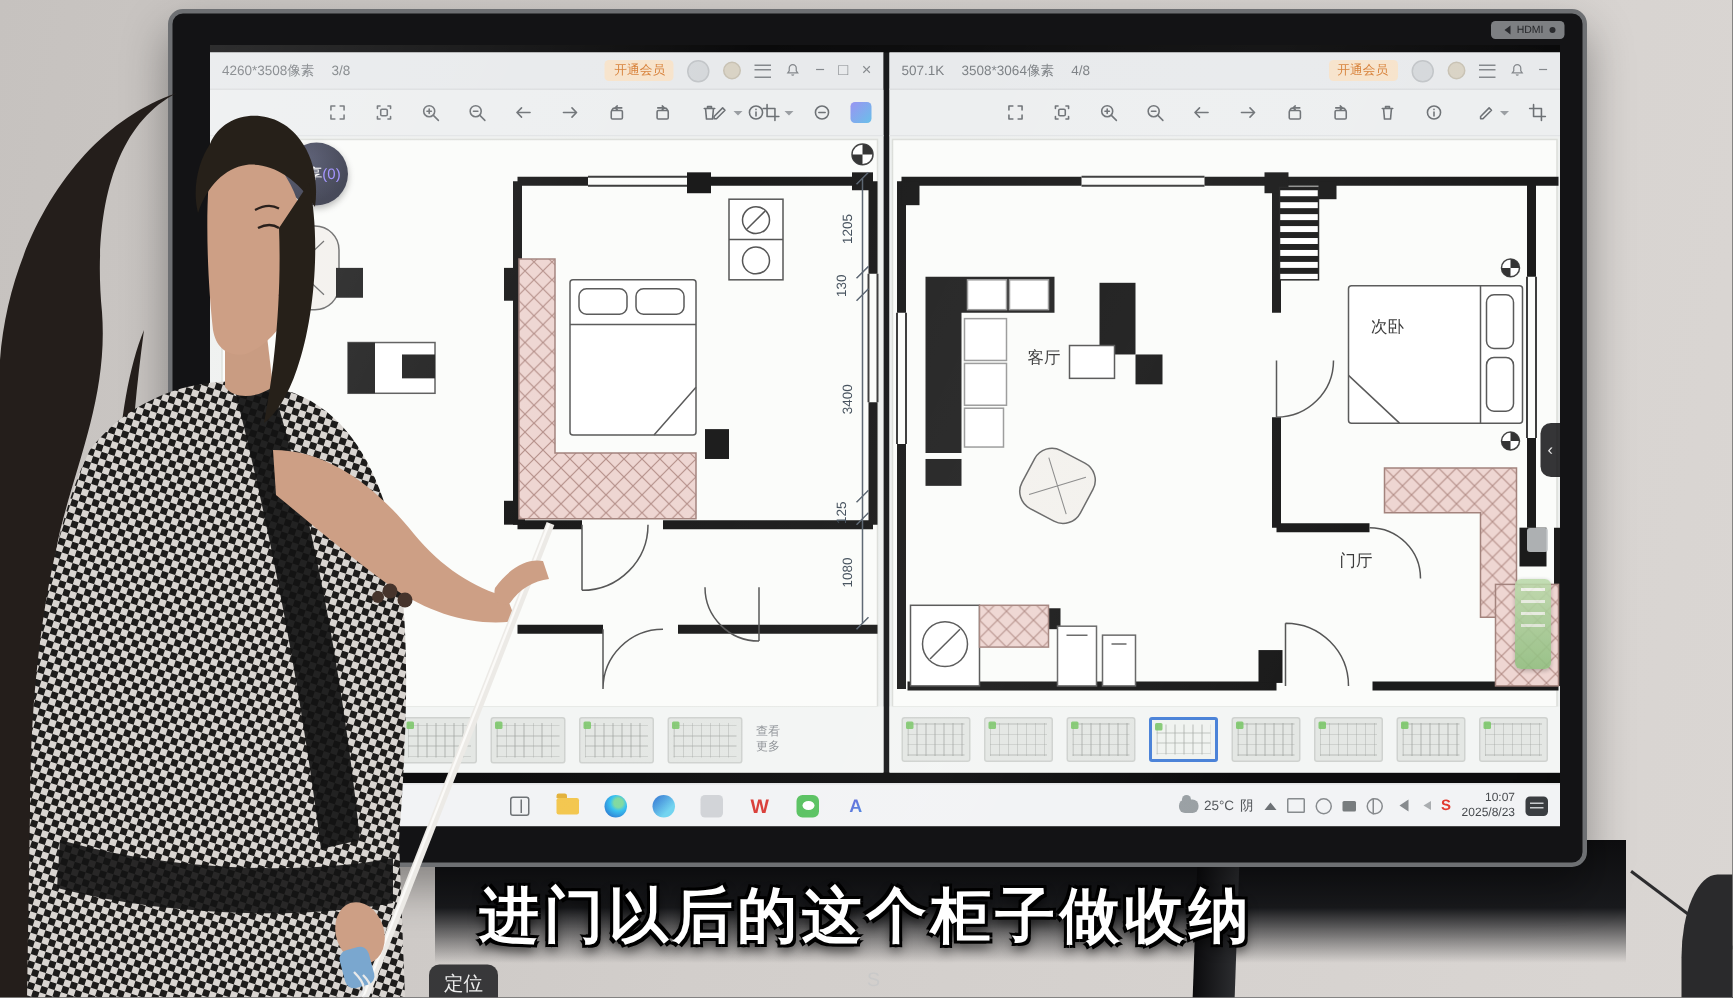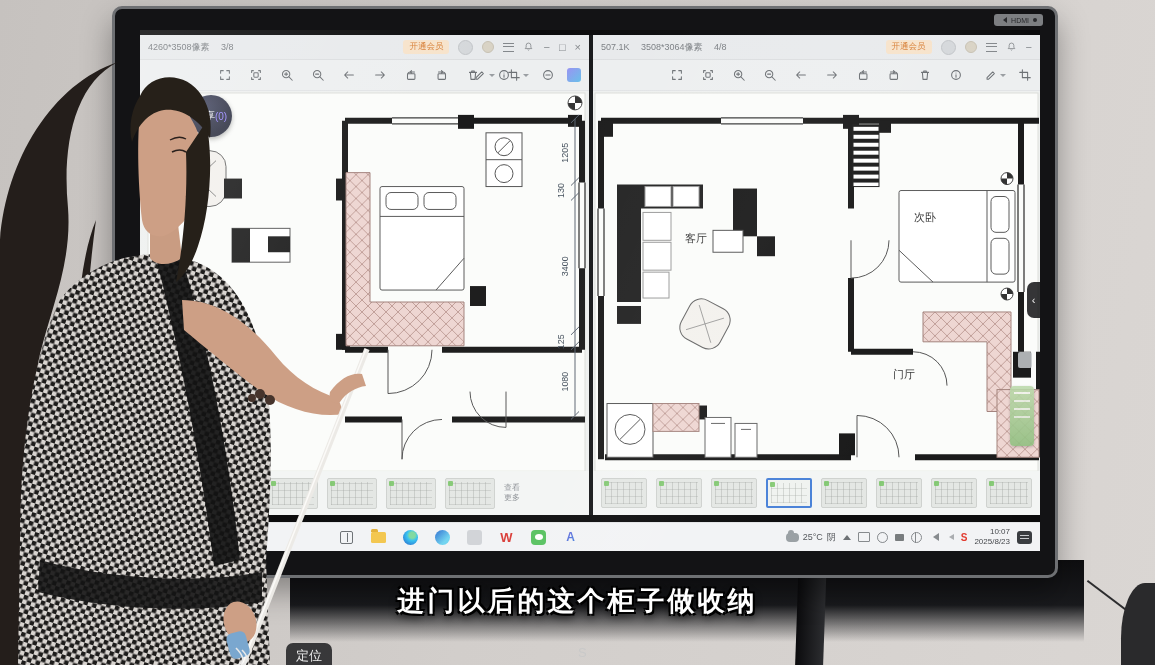--- a/index.html
+++ b/index.html
@@ -107,21 +107,21 @@
   .tr-gl::after{content:"";position:absolute;left:3.4px;top:-1px;bottom:-1px;border-left:1.2px solid #5a5e62;}
   .tr-vm{width:0;height:0;border:4px solid transparent;border-right:6px solid #5a5e62;}
   .tr-vo{width:0;height:0;border:3.5px solid transparent;border-right:5px solid #8b8f93;}
   .tr-av{color:#e23b30;font-weight:bold;font-size:10px;opacity:1;}
   .clock{text-align:right;font-size:8px;line-height:1.25;color:#46494d;}
   .notif{width:15px;height:13px;background:#3a3d41;border-radius:3px;position:relative;}
   .notif::after{content:"";position:absolute;left:3px;top:4px;width:9px;height:1.5px;background:#c9ccd0;box-shadow:0 3px 0 #c9ccd0;}
   
   .person{position:absolute;left:0;top:0;z-index:10;pointer-events:none;}
   .subtitle{position:absolute;left:0;right:0;top:583px;text-align:center;z-index:30;
-    font-size:27px;font-weight:900;color:#fff;letter-spacing:3px;
+    font-size:40px;font-weight:900;color:#fff;letter-spacing:3px;
     text-shadow:2px 2px 0 #000,-2px 2px 0 #000,2px -2px 0 #000,-2px -2px 0 #000,0 4px 8px rgba(0,0,0,.8);}
   .corner-badge{position:absolute;left:286px;top:643px;padding:4px 10px 8px;background:rgba(35,35,38,.88);
     color:#ededed;border-radius:7px;font-size:13px;z-index:31;}
   .watermark{position:absolute;left:578px;top:645px;color:#c9c9c9;font-size:13px;z-index:31;}
 </style>
 </head>
 <body>
 
 <svg width="0" height="0" style="position:absolute" aria-hidden="true">
   <defs>

